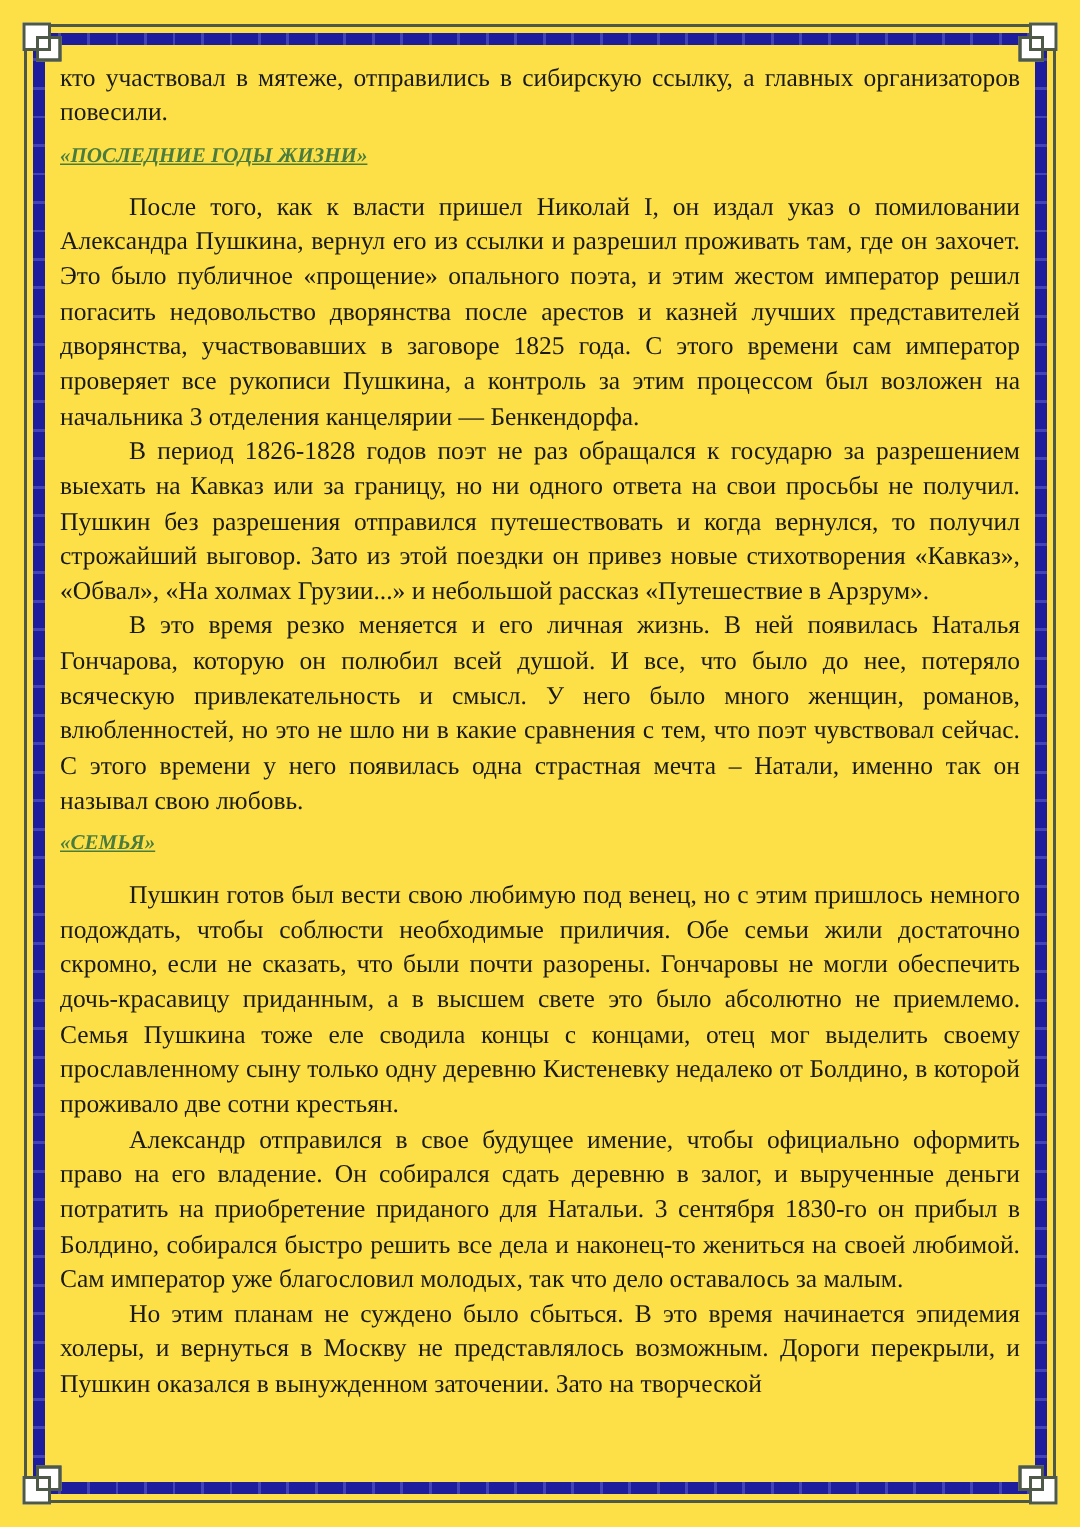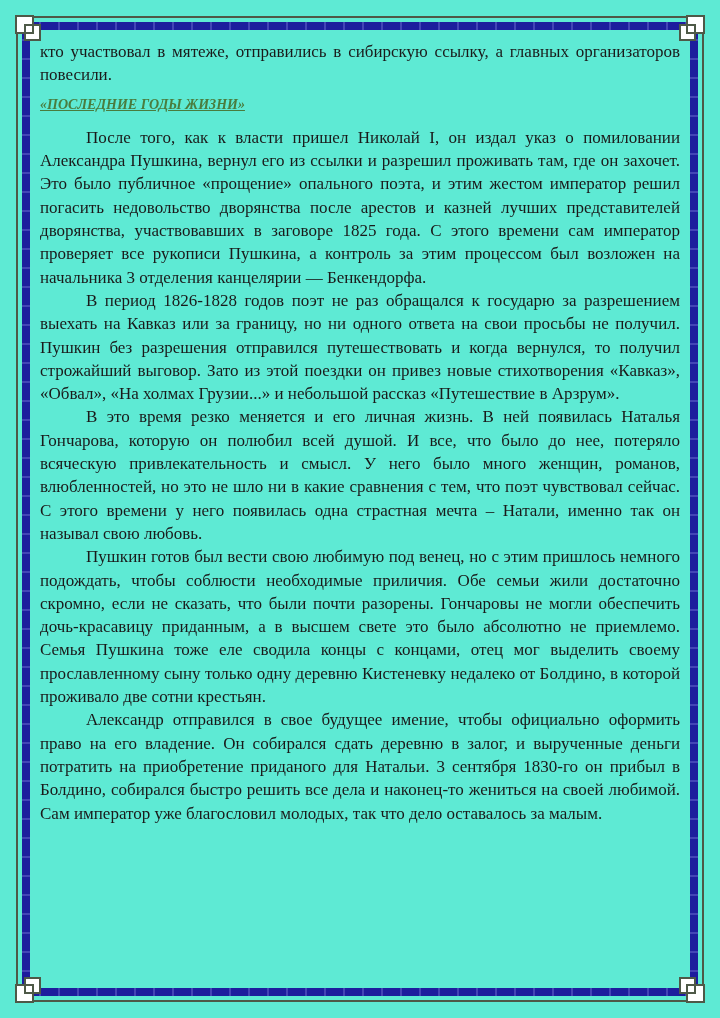--- a/index.html
+++ b/index.html
@@ -1,18 +1,18 @@
 <!DOCTYPE html>
 <html lang="ru"><head>
 <meta charset="utf-8">
 <style>
   html,body{margin:0;padding:0;}
   body{width:720px;height:1018px;background:#ffffff;overflow:hidden;}
   .page{
-    position:relative;width:720px;height:1018px;background:#5eead4;
+    position:relative;width:720px;height:1018px;background:#fde047;
     font-family:"Liberation Serif","DejaVu Serif",serif;
   }
   
   .thin-line{
     position:absolute;inset:16px;border:2px solid #4e5947;
     pointer-events:none;
   }
   .band{position:absolute;pointer-events:none;}
   .band-h{left:22px;right:22px;height:8px;
     background:repeating-linear-gradient(90deg,#1d1d9d 0 17px,#4444b6 17px 19px);}
@@ -84,19 +84,21 @@
     <p class="para para-cont">кто участвовал в мятеже, отправились в сибирскую ссылку, а главных организаторов повесили.</p>
 
     <h2 class="heading">«ПОСЛЕДНИЕ ГОДЫ ЖИЗНИ»</h2>
 
     <p class="para">После того, как к власти пришел Николай I, он издал указ о помиловании Александра Пушкина, вернул его из ссылки и разрешил проживать там, где он захочет. Это было публичное «прощение» опального поэта, и этим жестом император решил погасить недовольство дворянства после арестов и казней лучших представителей дворянства, участвовавших в заговоре 1825 года. С этого времени сам император проверяет все рукописи Пушкина, а контроль за этим процессом был возложен на начальника 3 отделения канцелярии — Бенкендорфа.</p>
 
     <p class="para">В период 1826-1828 годов поэт не раз обращался к государю за разрешением выехать на Кавказ или за границу, но ни одного ответа на свои просьбы не получил. Пушкин без разрешения отправился путешествовать и когда вернулся, то получил строжайший выговор. Зато из этой поездки он привез новые стихотворения «Кавказ», «Обвал», «На холмах Грузии...» и небольшой рассказ «Путешествие в Арзрум».</p>
 
     <p class="para">В это время резко меняется и его личная жизнь. В ней появилась Наталья Гончарова, которую он полюбил всей душой. И все, что было до нее, потеряло всяческую привлекательность и смысл. У него было много женщин, романов, влюбленностей, но это не шло ни в какие сравнения с тем, что поэт чувствовал сейчас. С этого времени у него появилась одна страстная мечта – Натали, именно так он называл свою любовь.</p>
 
+    <h2 class="heading">«СЕМЬЯ»</h2>
 
     <p class="para">Пушкин готов был вести свою любимую под венец, но с этим пришлось немного подождать, чтобы соблюсти необходимые приличия. Обе семьи жили достаточно скромно, если не сказать, что были почти разорены. Гончаровы не могли обеспечить дочь-красавицу приданным, а в высшем свете это было абсолютно не приемлемо. Семья Пушкина тоже еле сводила концы с концами, отец мог выделить своему прославленному сыну только одну деревню Кистеневку недалеко от Болдино, в которой проживало две сотни крестьян.</p>
 
     <p class="para">Александр отправился в свое будущее имение, чтобы официально оформить право на его владение. Он собирался сдать деревню в залог, и вырученные деньги потратить на приобретение приданого для Натальи. 3 сентября 1830-го он прибыл в Болдино, собирался быстро решить все дела и наконец-то жениться на своей любимой. Сам император уже благословил молодых, так что дело оставалось за малым.</p>
 
+    <p class="para">Но этим планам не суждено было сбыться. В это время начинается эпидемия холеры, и вернуться в Москву не представлялось возможным. Дороги перекрыли, и Пушкин оказался в вынужденном заточении. Зато на творческой</p>
   </div>
 </div>
 
 </body></html>

